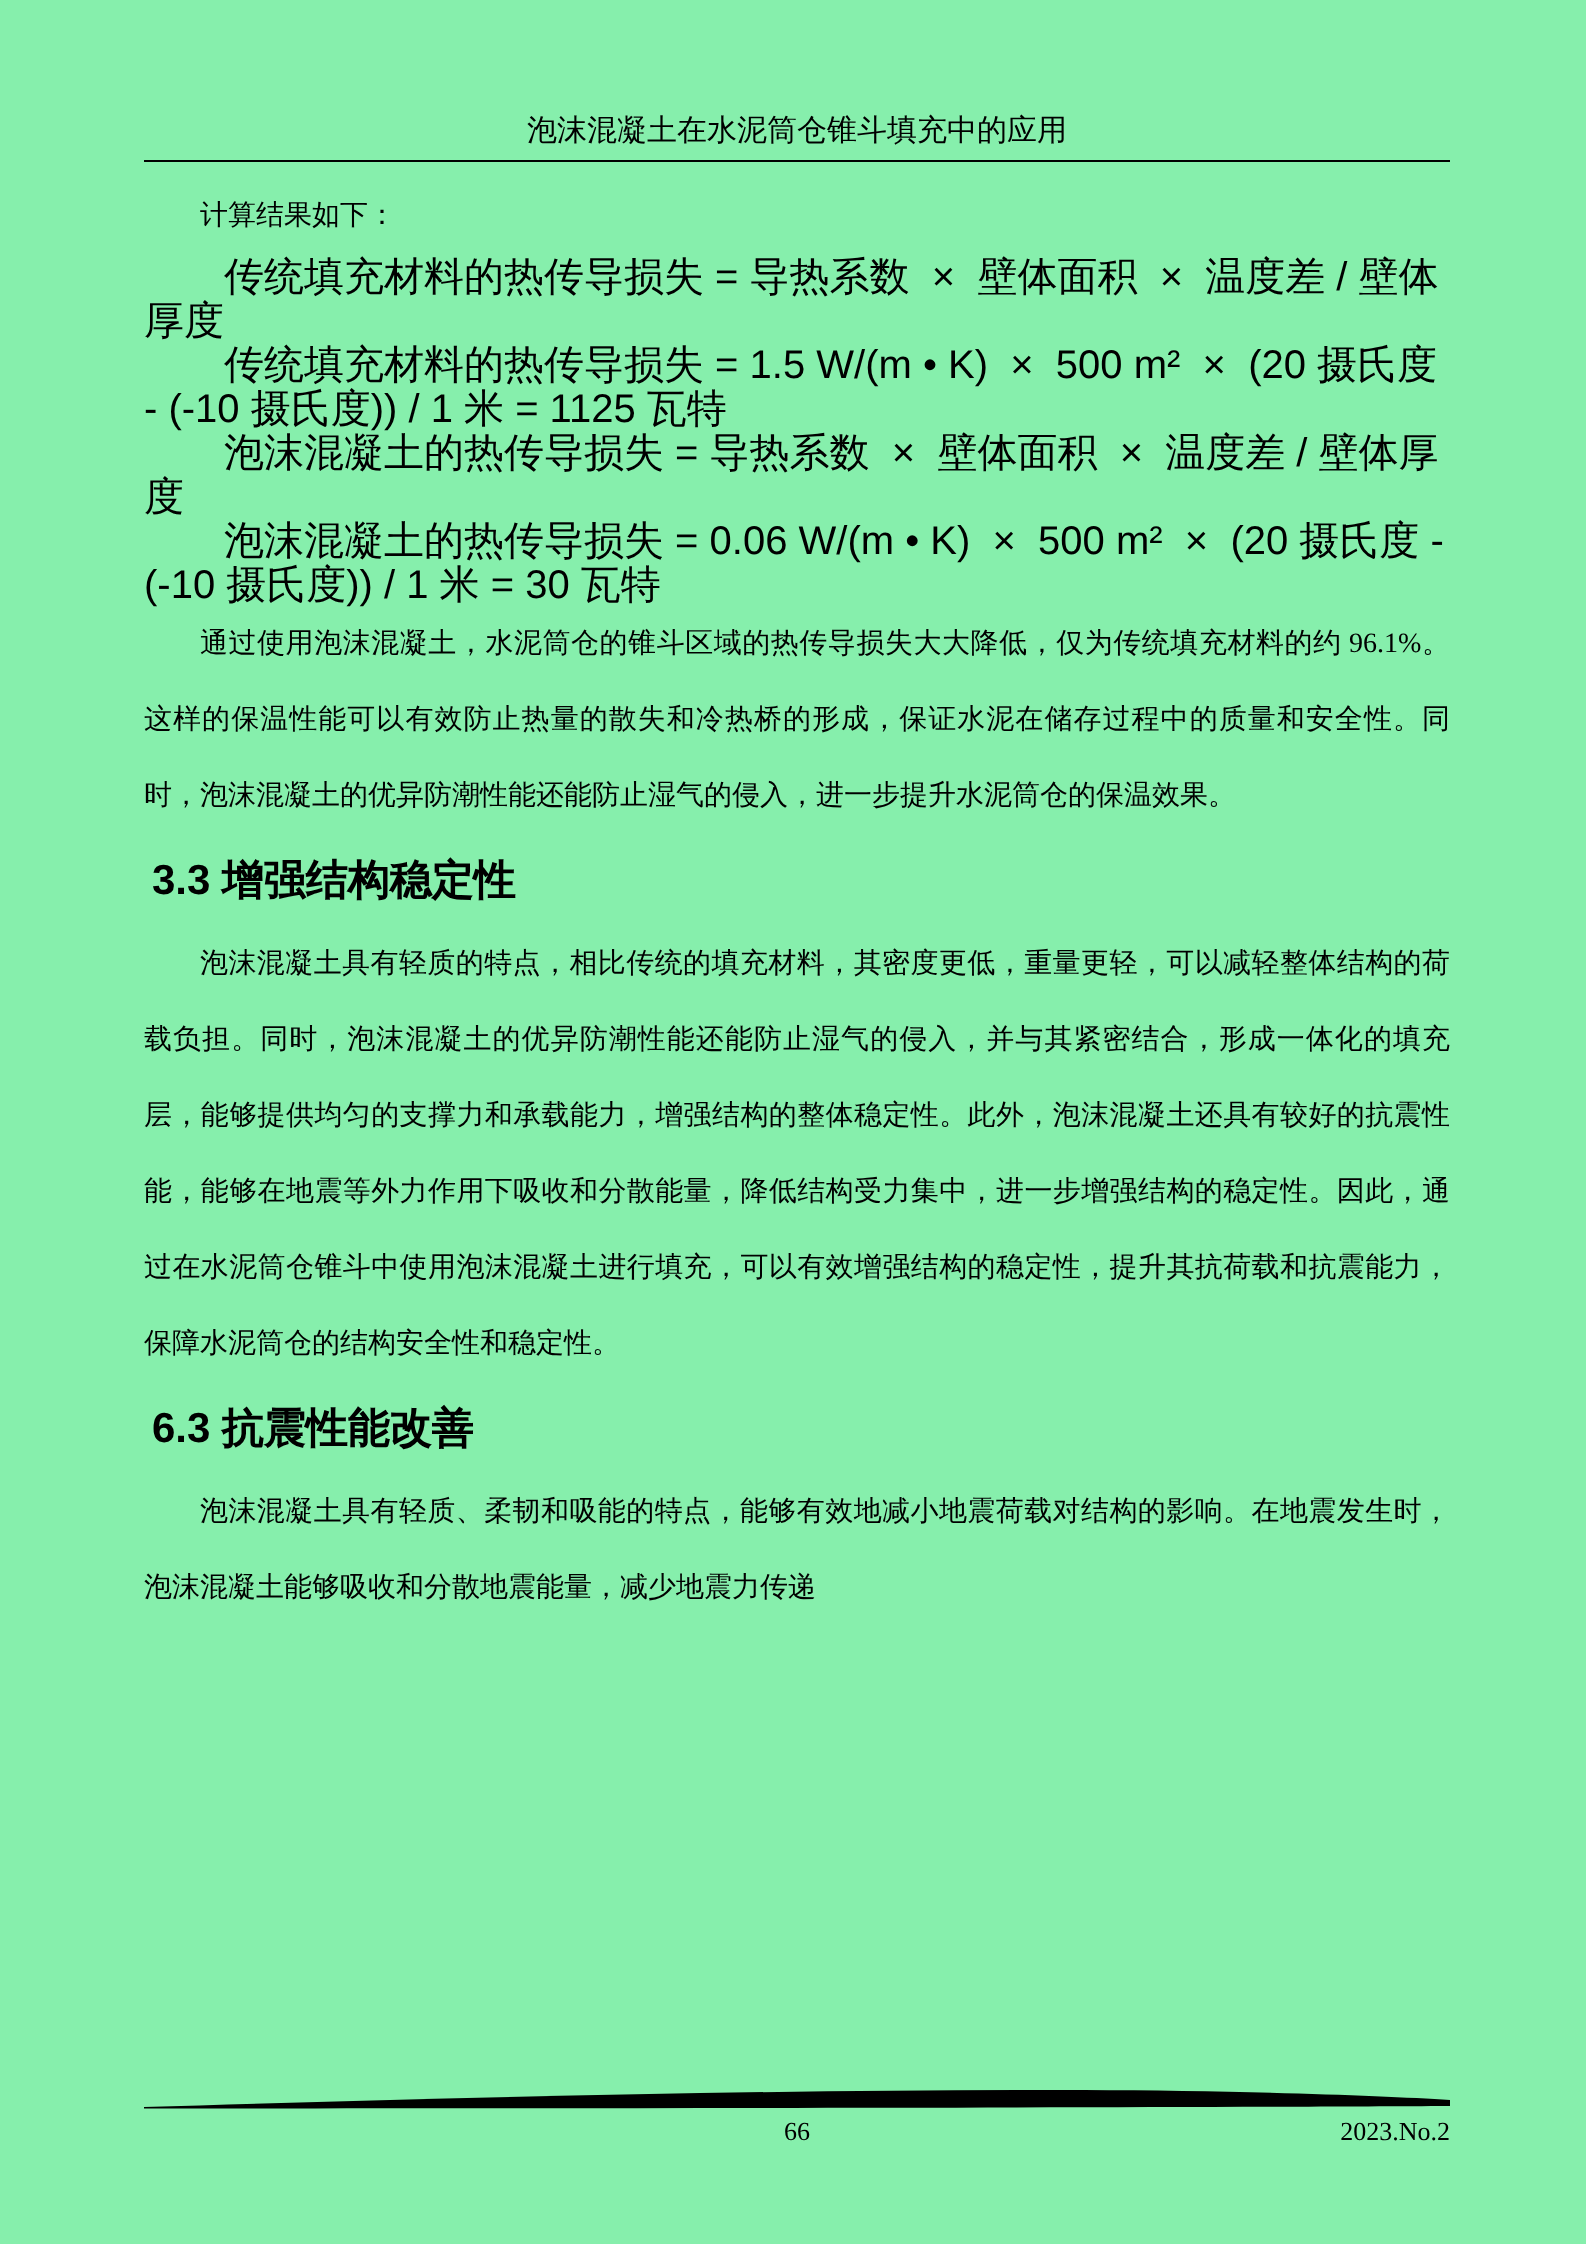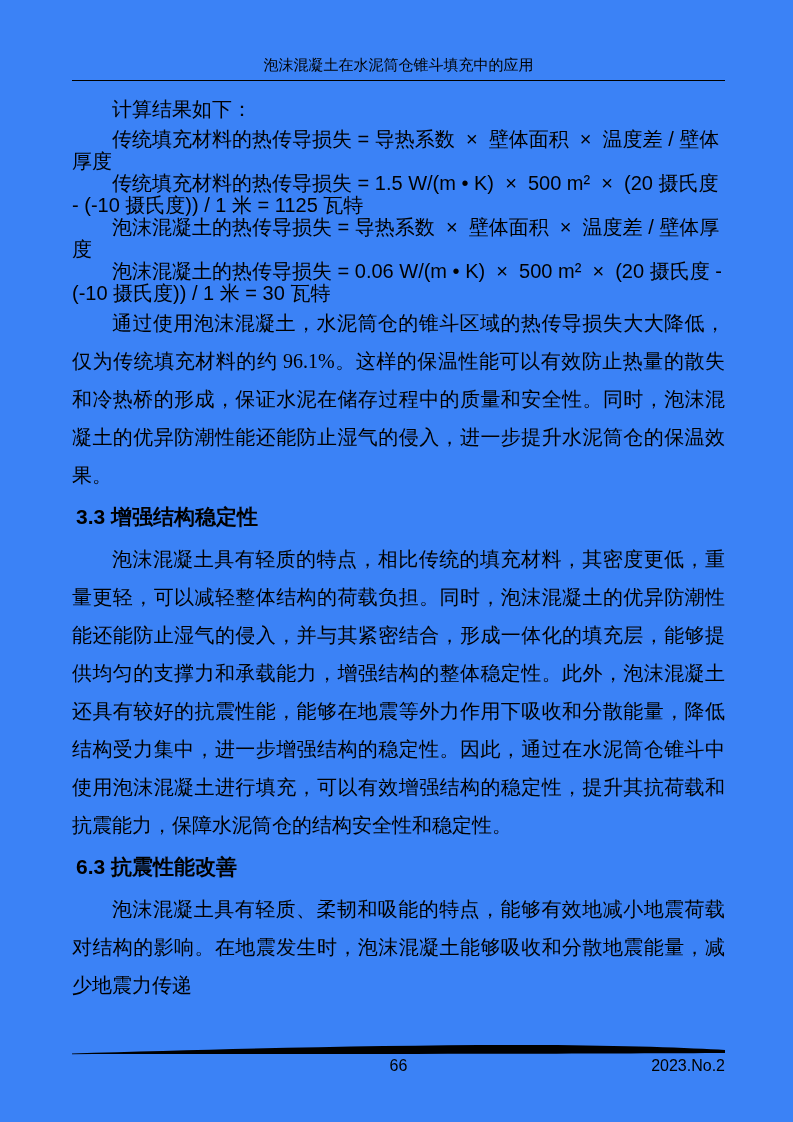--- a/index.html
+++ b/index.html
@@ -2,21 +2,21 @@
 <html><head>
 <meta charset="utf-8">
 <style>
   * { box-sizing: border-box; }
   html, body { margin: 0; padding: 0; background: #e8e8e8; }
   .page {
     position: relative;
     width: 793px;
     height: 1122px;
     margin: 0 auto;
-    background: #3b82f6;
+    background: #86efac;
     color: #000000;
     font-family: "Liberation Sans", "DejaVu Sans", sans-serif;
     overflow: hidden;
   }
   .page-header {
     position: absolute;
     left: 72px;
     right: 68px;
     top: 56px;
   }
@@ -30,21 +30,21 @@
     border-bottom: 1.5px solid #000000;
   }
   .page-body {
     position: absolute;
     left: 72px;
     right: 68px;
     top: 90px;
   }
   .para {
     margin: 0;
-    font-size: 20px;
+    font-size: 14px;
     line-height: 38px;
     text-align: justify;
     text-indent: 2em;
     font-family: "Liberation Serif", "DejaVu Serif", serif;
   }
   .formula {
     margin: 0;
     font-size: 20px;
     line-height: 22px;
     text-indent: 2em;
@@ -61,23 +61,23 @@
   .page-footer {
     position: absolute;
     left: 72px;
     right: 68px;
     top: 1044px;
   }
   .footer-divider { display: block; width: 100%; height: 12px; }
   .footer-row {
     position: relative;
     margin-top: 1px;
-    font-size: 16px;
+    font-size: 13px;
     line-height: 18px;
-    font-family: Liberation Sans, sans-serif;
+    font-family: Liberation Serif, serif;
   }
   .page-num { display: block; text-align: center; }
   .issue { position: absolute; right: 0; top: 0; text-align: center; }
 </style>
 </head>
 <body>
 
 <div class="page">
 
   <header class="page-header">

